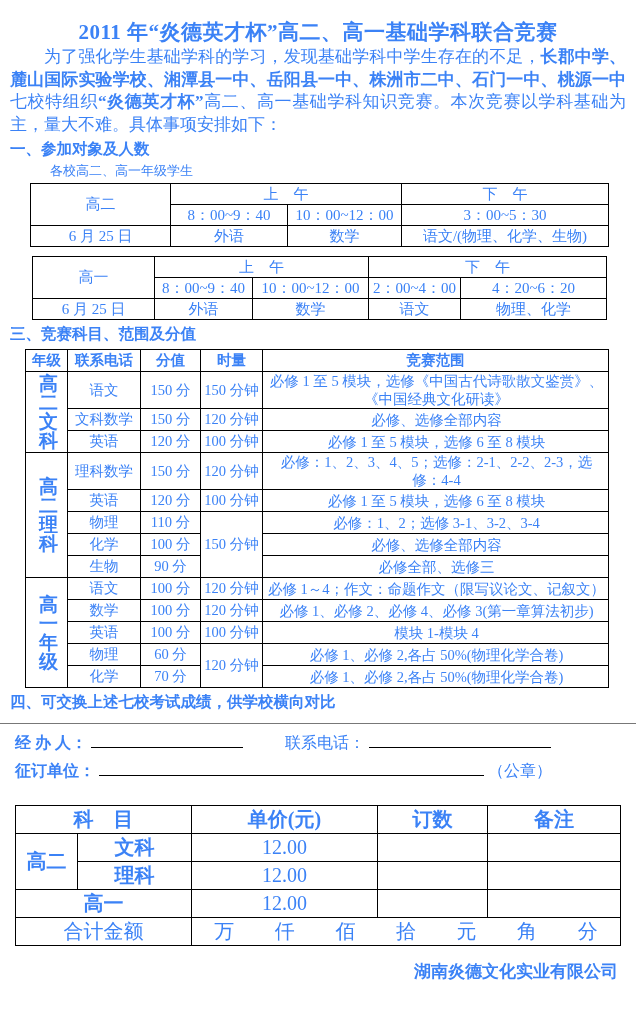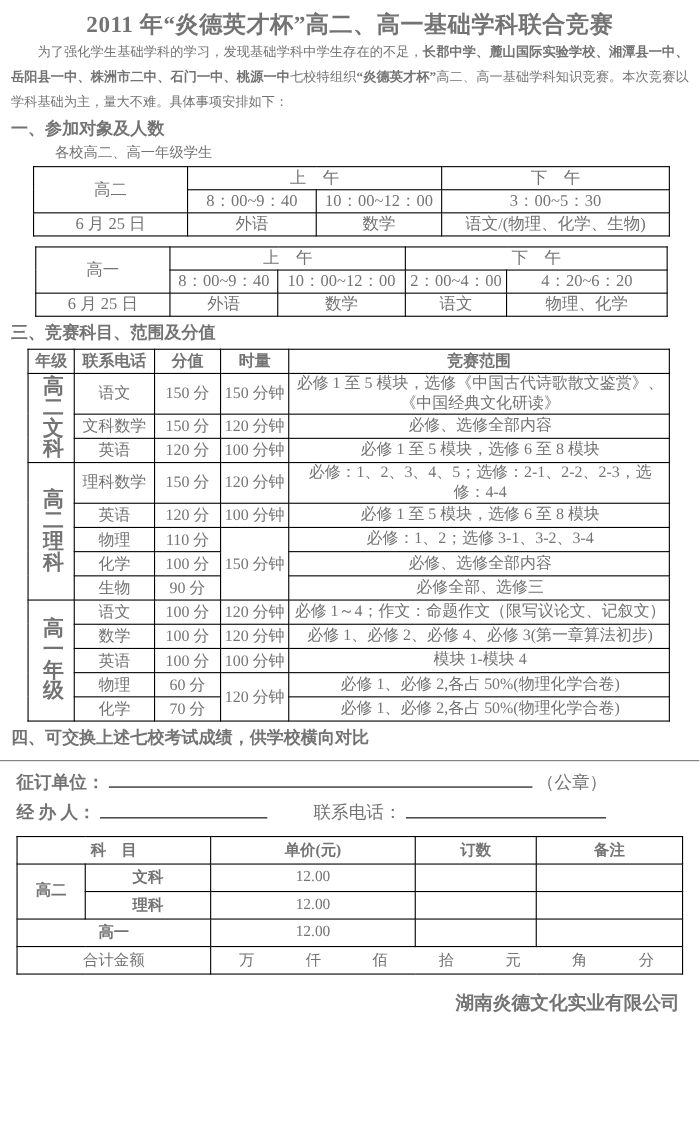--- a/index.html
+++ b/index.html
@@ -1,42 +1,42 @@
 <!DOCTYPE html>
 <html><head>
 <meta charset="utf-8">
 <style>
   html,body{margin:0;padding:0;background:#fff;}
   .page{
     width:636px;height:1021px;box-sizing:border-box;
-    background:#fff;color:#737373;
+    background:#fff;color:#3b82f6;
     font-family:"Liberation Serif","DejaVu Serif",serif;
-    padding:0 10px 0 10px;overflow:hidden;position:relative;border-radius:31px;
+    padding:10px 10px 0 10px;overflow:hidden;position:relative;border-radius:31px;
   }
   .title1{font-size:21px;font-weight:bold;text-align:center;margin:8px 0 0 0;letter-spacing:0.5px;}
   .title2{font-size:28px;font-weight:bold;text-align:center;margin:2px 0 12px 0;}
-  .intro{font-size:12px;line-height:22.5px;text-align:justify;text-indent:2em;margin:0 0 2px 0;}
+  .intro{font-size:17px;line-height:22.5px;text-align:justify;text-indent:2em;margin:0 0 2px 0;}
   .b{font-weight:bold;}
   .h3{font-size:15.5px;font-weight:bold;margin:3px 0 2px 0;}
   .list-body{font-size:13px;margin:0 0 2px 40px;}
   table{border-collapse:collapse;table-layout:fixed;font-size:15px;}
   td{border:1px solid #000;text-align:center;padding:0 2px;height:20px;overflow:hidden;white-space:nowrap;}
   .t1{width:578px;margin:3px 0 9px 20px;border:1.5px solid #000;}
   .t2{width:574px;margin:0 0 4px 22px;border:1.5px solid #000;}
   .t3{width:583px;margin:4px 0 4px 15px;border:1.5px solid #000;font-size:14.5px;}
   .t3 td{height:21px;}
   .t3 .hdr td{font-weight:bold;}
   .t3 td.range{text-align:center;padding-left:4px;white-space:normal;line-height:18px;}
   .vcell{vertical-align:middle;}
   .vlabel{width:15px;margin:0 auto;word-break:break-all;font-weight:bold;line-height:19px;font-size:19px;white-space:normal;}
   .divider{border:0;border-top:1.5px solid #777;margin:10px -10px 8px -10px;}
   .form-line{font-size:16px;margin:4px 0 6px 5px;}
   .form-line .lbl{font-weight:bold;}
   .uline{display:inline-block;border-bottom:1px solid #000;height:15px;vertical-align:baseline;}
-  .t4{width:605px;margin:10px 0 0 5px;border:1.5px solid #000;font-size:14px;}
+  .t4{width:605px;margin:23px 0 0 5px;border:1.5px solid #000;font-size:20px;}
   .t4 td{height:24px;}
   .t4 .hdr td{font-weight:bold;}
   .t4 .glabel{font-weight:bold;}
   .units{display:flex;justify-content:space-around;align-items:center;}
   .units span{display:inline-block;}
   .footer{font-size:17px;font-weight:bold;text-align:right;margin:14px 8px 0 0;}
 </style>
 </head>
 <body>
 
@@ -209,29 +209,29 @@
       <td class="range">必修 1、必修 2,各占 50%(物理化学合卷)</td>
     </tr>
   </tbody>
     </table>
 
   <div class="h3">四、可交换上述七校考试成绩，供学校横向对比</div>
 
   <hr class="divider">
 
   <div class="form-line">
-    <span class="lbl">征订单位：</span>
-    <span class="uline" style="width:385px"></span>
-    <span>（公章）</span>
-  </div>
-  <div class="form-line">
     <span class="lbl">经 办 人：</span>
     <span class="uline" style="width:152px"></span>
     <span style="margin-left:38px">联系电话：</span>
     <span class="uline" style="width:182px"></span>
+  </div>
+  <div class="form-line">
+    <span class="lbl">征订单位：</span>
+    <span class="uline" style="width:385px"></span>
+    <span>（公章）</span>
   </div>
 
   <table class="t4">
     <colgroup>
         <col style="width:62px">
         <col style="width:114px">
         <col style="width:186px">
         <col style="width:110px">
         <col style="width:133px">
       </colgroup>

